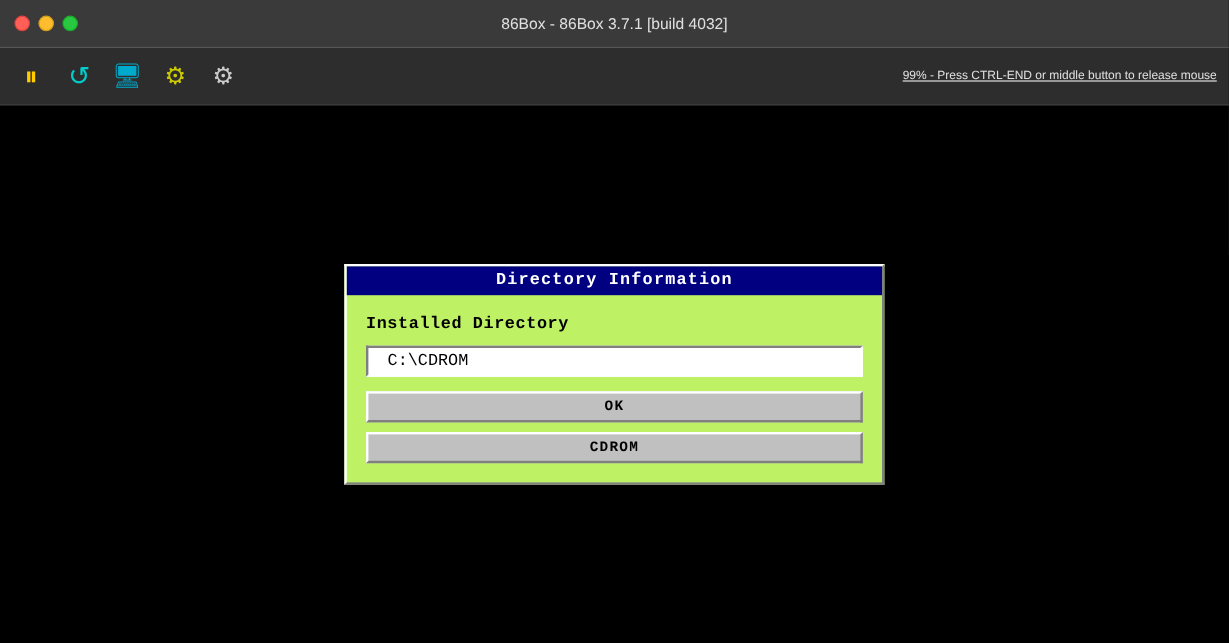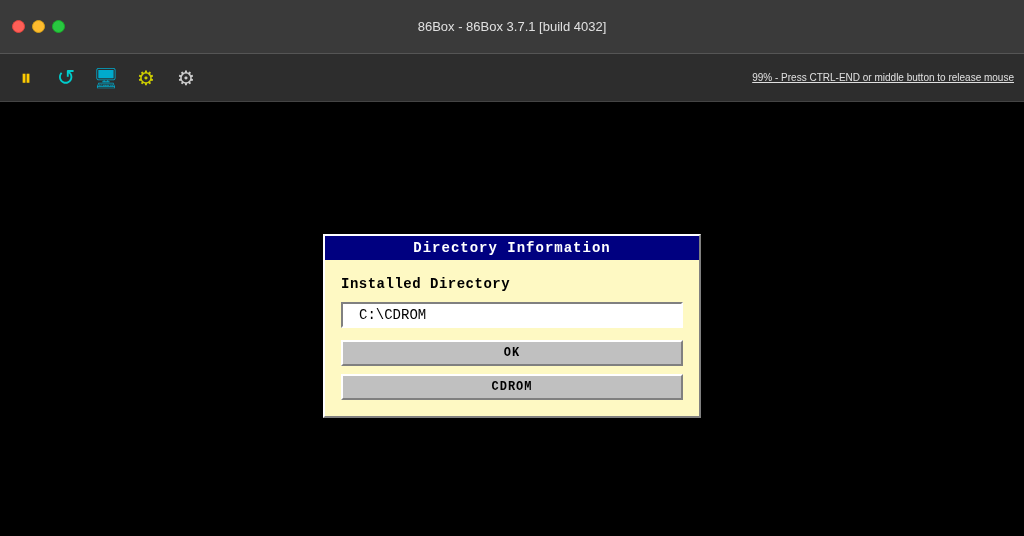--- a/index.html
+++ b/index.html
@@ -12,21 +12,21 @@
       width: 1024px;
       height: 536px;
       overflow: hidden;
       font-family: -apple-system, BlinkMacSystemFont, sans-serif;
       background: #1e1e1e;
     }
 
     
     .title-bar {
       width: 100%;
-      height: 54px;
+      height: 40px;
       background: #3a3a3a;
       display: flex;
       align-items: center;
       padding: 0 12px;
       position: relative;
       border-bottom: 1px solid #555;
     }
 
     .traffic-lights {
       display: flex;
@@ -92,25 +92,25 @@
       height: calc(536px - 88px);
       background: #000;
       display: flex;
       align-items: center;
       justify-content: center;
       position: relative;
     }
 
     
     .dialog {
-      background: #fef9c3;
+      background: #bef264;
       border: 2px solid #808080;
       border-top-color: #fff;
       border-left-color: #fff;
-      width: 378px;
+      width: 450px;
       box-shadow: 2px 2px 5px rgba(0,0,0,0.5);
       position: absolute;
       left: 50%;
       top: 50%;
       transform: translate(-50%, -50%);
     }
 
     .dialog-title-bar {
       background: #000080;
       color: #fff;

